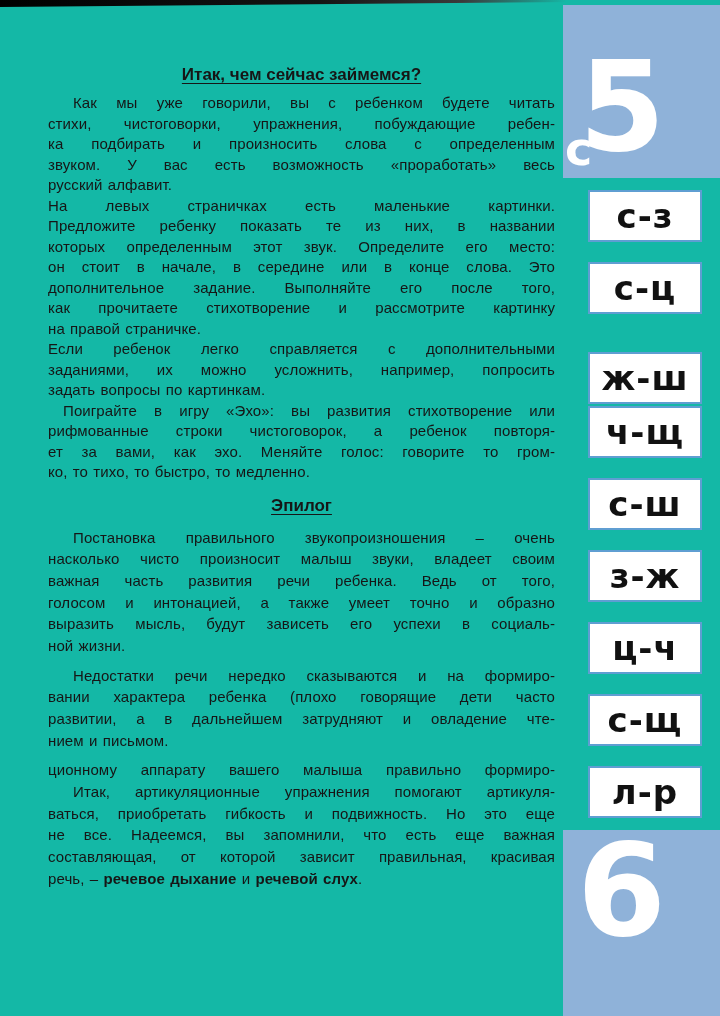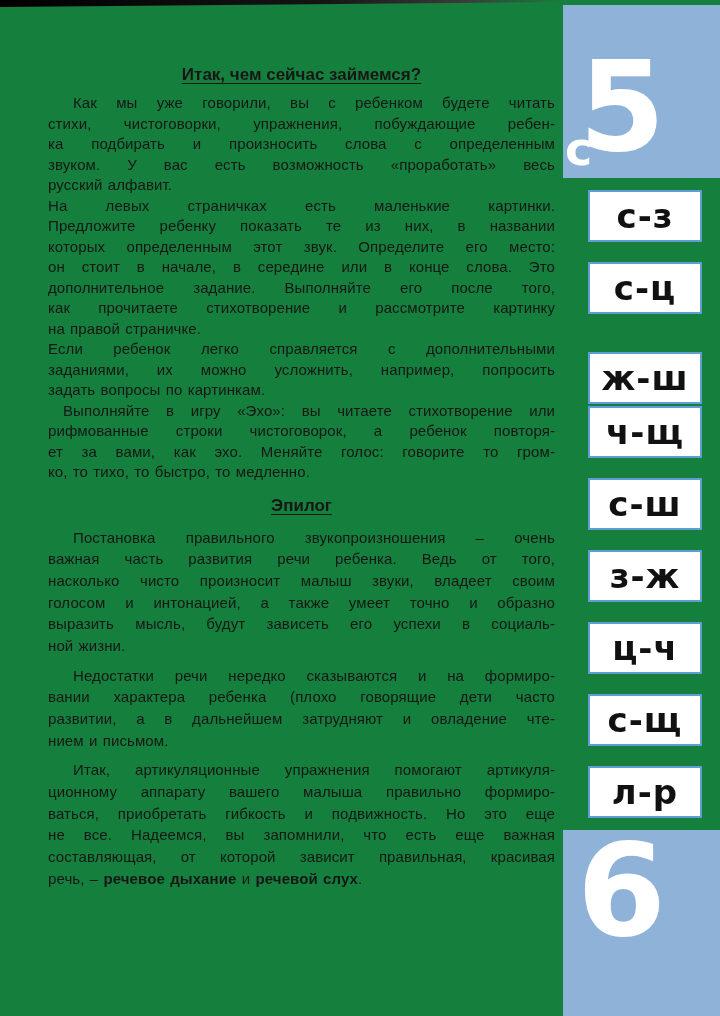--- a/index.html
+++ b/index.html
@@ -4,21 +4,21 @@
 <style>
   :root {
     --blue: #8fb2d9;
     --box-border: #5f9ed2;
     --ink: #161616;
     --num-white: #ffffff;
   }
   html, body { margin:0; padding:0; background:#ffffff; }
   .page {
     position:relative; width:720px; height:1016px; overflow:hidden;
-    background:#15803d; color:var(--ink);
+    background:#14b8a6; color:var(--ink);
     font-family:"Liberation Sans", sans-serif;
   }
   
   .scan-strip {
     position:absolute; top:0; left:0; width:578px; height:7px;
     background:linear-gradient(to right,#000 0%,#141414 55%,#3a3a3a 80%,rgba(90,90,90,0) 98%);
     clip-path:polygon(0 0,100% 0,100% 28%,0 100%);
   }
   
   .text-col { position:absolute; left:48px; top:64px; width:507px; }
@@ -88,45 +88,45 @@
           <div class="line jline">дополнительное задание. Выполняйте его после того,</div>
           <div class="line jline">как прочитаете стихотворение и рассмотрите картинку</div>
           <div class="line lastline">на правой страничке.</div>
         </div>
         <div class="para">
           <div class="line jline">Если ребенок легко справляется с дополнительными</div>
           <div class="line jline">заданиями, их можно усложнить, например, попросить</div>
           <div class="line lastline">задать вопросы по картинкам.</div>
         </div>
         <div class="para">
-          <div class="line jline" style="text-indent: 15px;">Выполняйте в игру «Эхо»: вы читаете стихотворение или</div>
+          <div class="line jline" style="text-indent: 15px;">Поиграйте в игру «Эхо»: вы развития стихотворение или</div>
           <div class="line jline">рифмованные строки чистоговорок, а ребенок повторя-</div>
           <div class="line jline">ет за вами, как эхо. Меняйте голос: говорите то гром-</div>
           <div class="line lastline">ко, то тихо, то быстро, то медленно.</div>
         </div>
       </div>
     <div class="h-epilog">Эпилог</div>
     <div class="s2" id="s2">
         <div class="para">
           <div class="line jline" style="text-indent: 25px;">Постановка правильного звукопроизношения – очень</div>
+          <div class="line jline">насколько чисто произносит малыш звуки, владеет своим</div>
           <div class="line jline">важная часть развития речи ребенка. Ведь от того,</div>
-          <div class="line jline">насколько чисто произносит малыш звуки, владеет своим</div>
           <div class="line jline">голосом и интонацией, а также умеет точно и образно</div>
           <div class="line jline">выразить мысль, будут зависеть его успехи в социаль-</div>
           <div class="line lastline">ной жизни.</div>
         </div>
         <div class="para">
           <div class="line jline" style="text-indent: 25px;">Недостатки речи нередко сказываются и на формиро-</div>
           <div class="line jline">вании характера ребенка (плохо говорящие дети часто</div>
           <div class="line jline">развитии, а в дальнейшем затрудняют и овладение чте-</div>
           <div class="line lastline">нием и письмом.</div>
         </div>
         <div class="para">
+          <div class="line jline">ционному аппарату вашего малыша правильно формиро-</div>
           <div class="line jline" style="text-indent: 25px;">Итак, артикуляционные упражнения помогают артикуля-</div>
-          <div class="line jline">ционному аппарату вашего малыша правильно формиро-</div>
           <div class="line jline">ваться, приобретать гибкость и подвижность. Но это еще</div>
           <div class="line jline">не все.  Надеемся, вы запомнили, что есть еще важная</div>
           <div class="line jline">составляющая, от которой зависит правильная, красивая</div>
           <div class="line lastline"><span>речь, – </span><span class="bold-seg">речевое дыхание</span><span> и </span><span class="bold-seg">речевой слух</span><span>.</span></div>
         </div>
       </div>
   </div>
 
   <div class="square top">
     <div class="big-num num-top">5</div>

